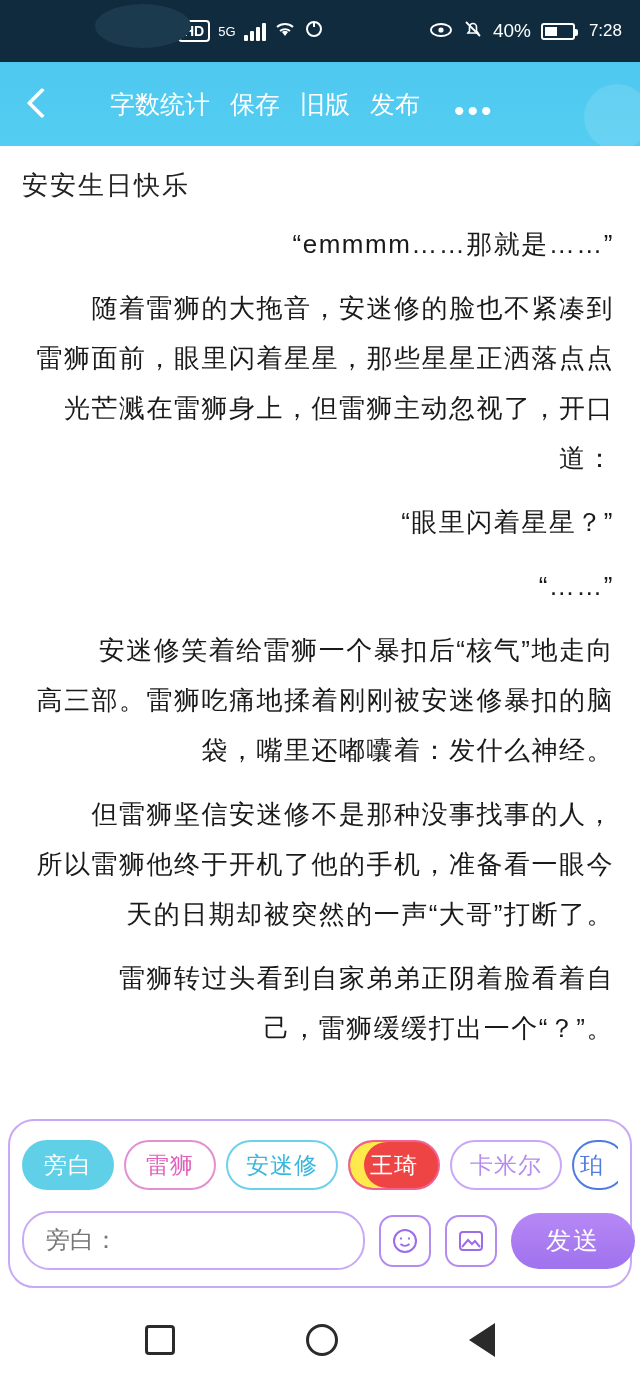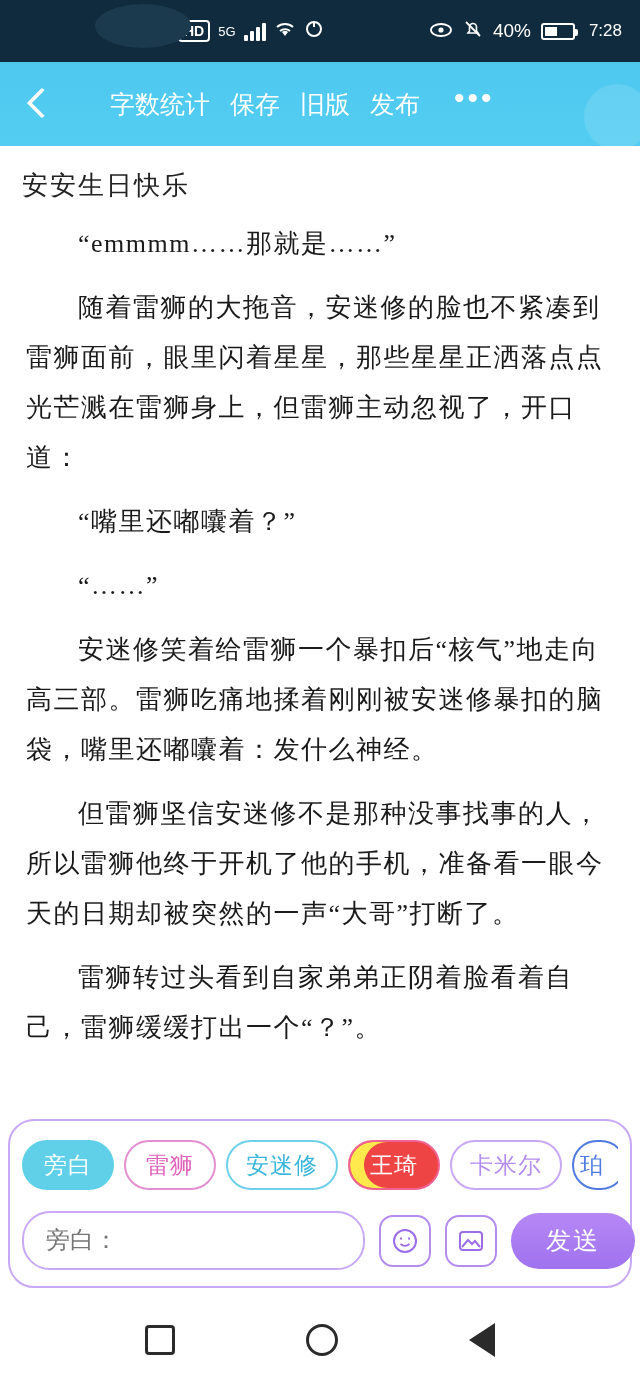--- a/index.html
+++ b/index.html
@@ -98,21 +98,21 @@
     content: "";
     position: absolute; left: 9px; top: 5px;
     width: 18px; height: 18px;
     border-left: 4px solid #ffffff;
     border-bottom: 4px solid #ffffff;
     transform: rotate(45deg);
     border-radius: 2px;
   }
   .header-actions {
     display: flex;
-    align-items: flex-start;
+    align-items: flex-end;
     gap: 20px;
     margin-left: 54px;
     font-size: 25px;
   }
   .header-actions span { white-space: nowrap; }
   .more-dots {
     margin-left: 14px;
     letter-spacing: 3px;
     font-size: 30px;
     line-height: 20px;
@@ -131,25 +131,26 @@
     color: #222;
     padding: 22px 22px 10px 22px;
     font-family: "Liberation Serif", serif;
     letter-spacing: 2px;
     flex: none;
   }
   .doc-body {
     flex: 1 1 auto;
     overflow: hidden;
     padding: 6px 26px 0 26px;
-    font-family: Liberation Serif, serif;
+    font-family: Liberation Sans, sans-serif;
     color: #1a1a1a;
     font-size: 26px;
     line-height: 50px;
     letter-spacing: 1.5px;
+    text-align: right;
   }
   .doc-body p {
     text-indent: 2em;
     margin-bottom: 14px;
   }
 
   
   .role-panel {
     flex: none;
     background: #ffffff;
@@ -301,21 +302,21 @@
       <span class="more-dots">•••</span>
     </div>
     <div class="header-blob"></div>
   </div>
 
   <div class="doc-title">安安生日快乐</div>
 
   <div class="doc-body">
     <p>“emmmm……那就是……”</p>
     <p>随着雷狮的大拖音，安迷修的脸也不紧凑到雷狮面前，眼里闪着星星，那些星星正洒落点点光芒溅在雷狮身上，但雷狮主动忽视了，开口道：</p>
-    <p>“嘴里还嘟囔着？”</p>
+    <p>“眼里闪着星星？”</p>
     <p>“……”</p>
     <p>安迷修笑着给雷狮一个暴扣后“核气”地走向高三部。雷狮吃痛地揉着刚刚被安迷修暴扣的脑袋，嘴里还嘟囔着：发什么神经。</p>
     <p>但雷狮坚信安迷修不是那种没事找事的人，所以雷狮他终于开机了他的手机，准备看一眼今天的日期却被突然的一声“大哥”打断了。</p>
     <p>雷狮转过头看到自家弟弟正阴着脸看着自己，雷狮缓缓打出一个“？”。</p>
 
   </div>
 
   <div class="role-panel">
     <div class="role-row">
       <div class="chip solid" style="background:#5fd0e8;border-color:#5fd0e8;color:#ffffff">旁白</div>

